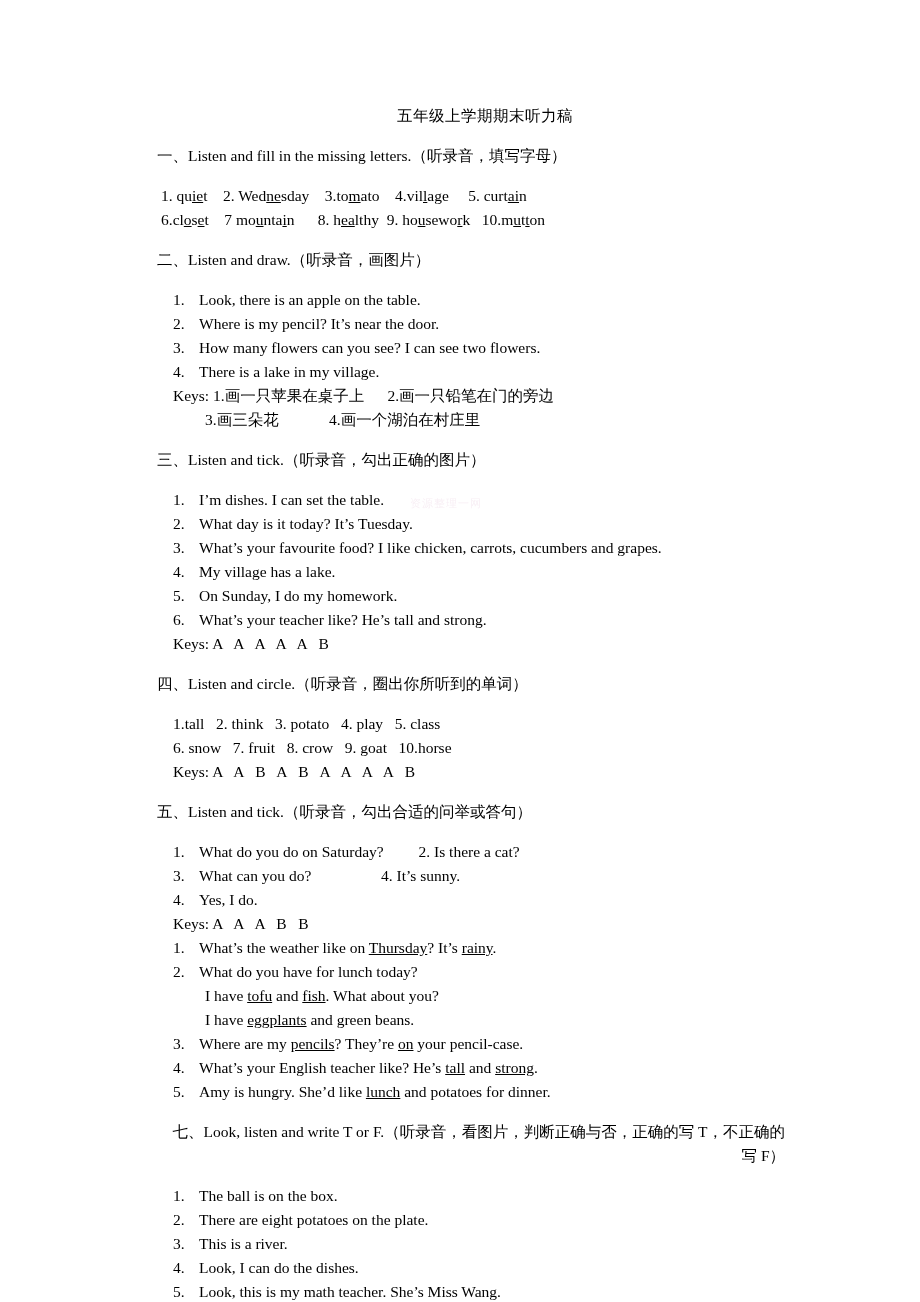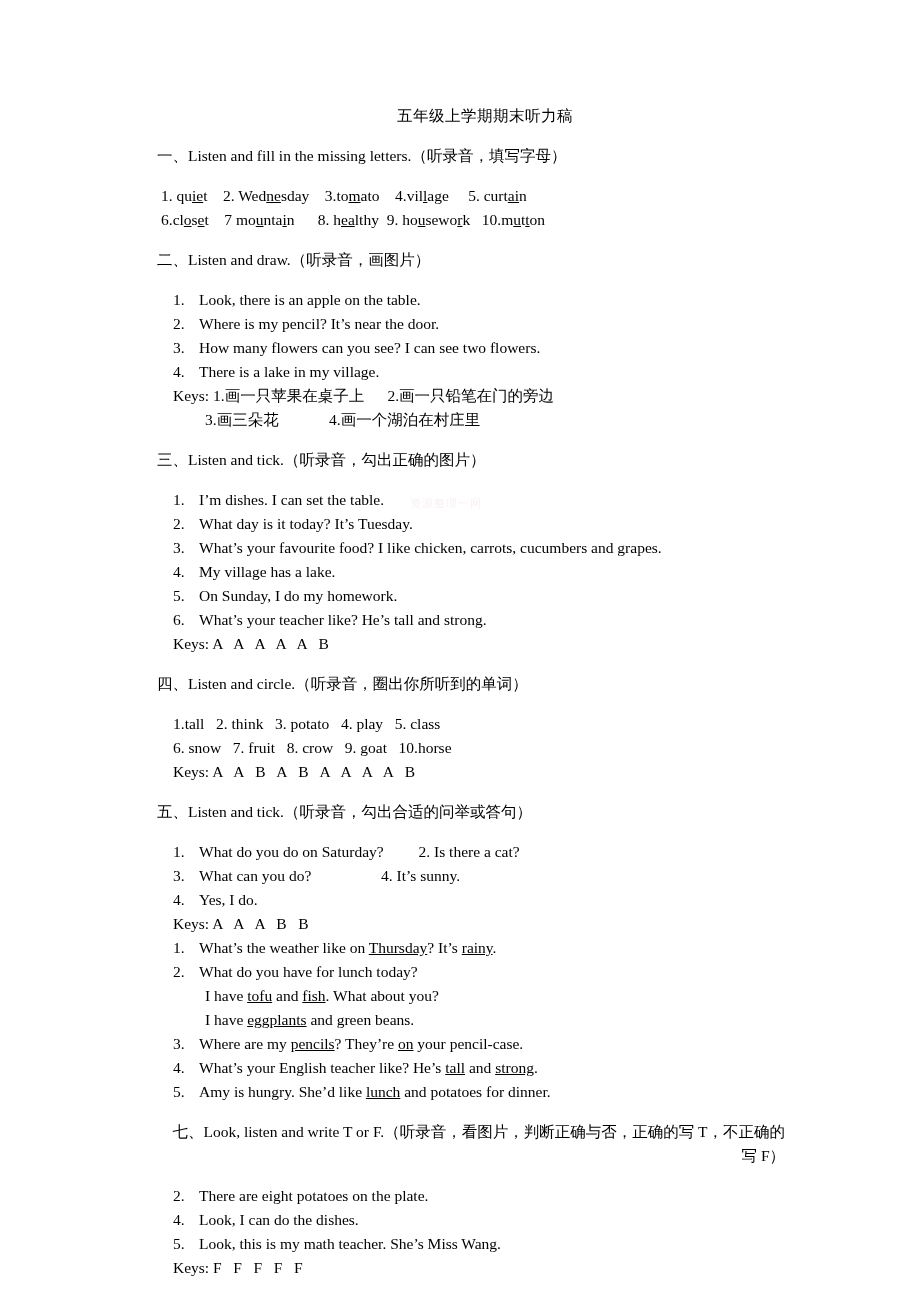--- a/index.html
+++ b/index.html
@@ -127,19 +127,21 @@
 
     <div class="line ind-2"><span class="num">1.</span><span><span>What’s the weather like on </span><u class="u">Thursday</u><span>? It’s </span><u class="u">rainy</u><span>.</span></span></div>
     <div class="line ind-2"><span class="num">2.</span><span>What do you have for lunch today?</span></div>
     <div class="line ind-3"><span>I have </span><u class="u">tofu</u><span> and </span><u class="u">fish</u><span>. What about you?</span></div>
     <div class="line ind-3"><span>I have </span><u class="u">eggplants</u><span> and green beans.</span></div>
     <div class="line ind-2"><span class="num">3.</span><span><span>Where are my </span><u class="u">pencils</u><span>? They’re </span><u class="u">on</u><span> your pencil-case.</span></span></div>
     <div class="line ind-2"><span class="num">4.</span><span><span>What’s your English teacher like? He’s </span><u class="u">tall</u><span> and </span><u class="u">strong</u><span>.</span></span></div>
     <div class="line ind-2"><span class="num">5.</span><span><span>Amy is hungry. She’d like </span><u class="u">lunch</u><span> and potatoes for dinner.</span></span></div>
 
     <div class="sec-head wrap">七、Look, listen and write T or F.（听录音，看图片，判断正确与否，正确的写 T，不正确的写 F）</div>
+    <div class="line ind-2"><span class="num">1.</span><span>The ball is on the box.</span></div>
     <div class="line ind-2"><span class="num">2.</span><span>There are eight potatoes on the plate.</span></div>
+    <div class="line ind-2"><span class="num">3.</span><span>This is a river.</span></div>
     <div class="line ind-2"><span class="num">4.</span><span>Look, I can do the dishes.</span></div>
     <div class="line ind-2"><span class="num">5.</span><span>Look, this is my math teacher. She’s Miss Wang.</span></div>
     <div class="line ind-2 keys">Keys: F   F   F   F   F</div>
 
   </div>
 </div>
 
 </body></html>

